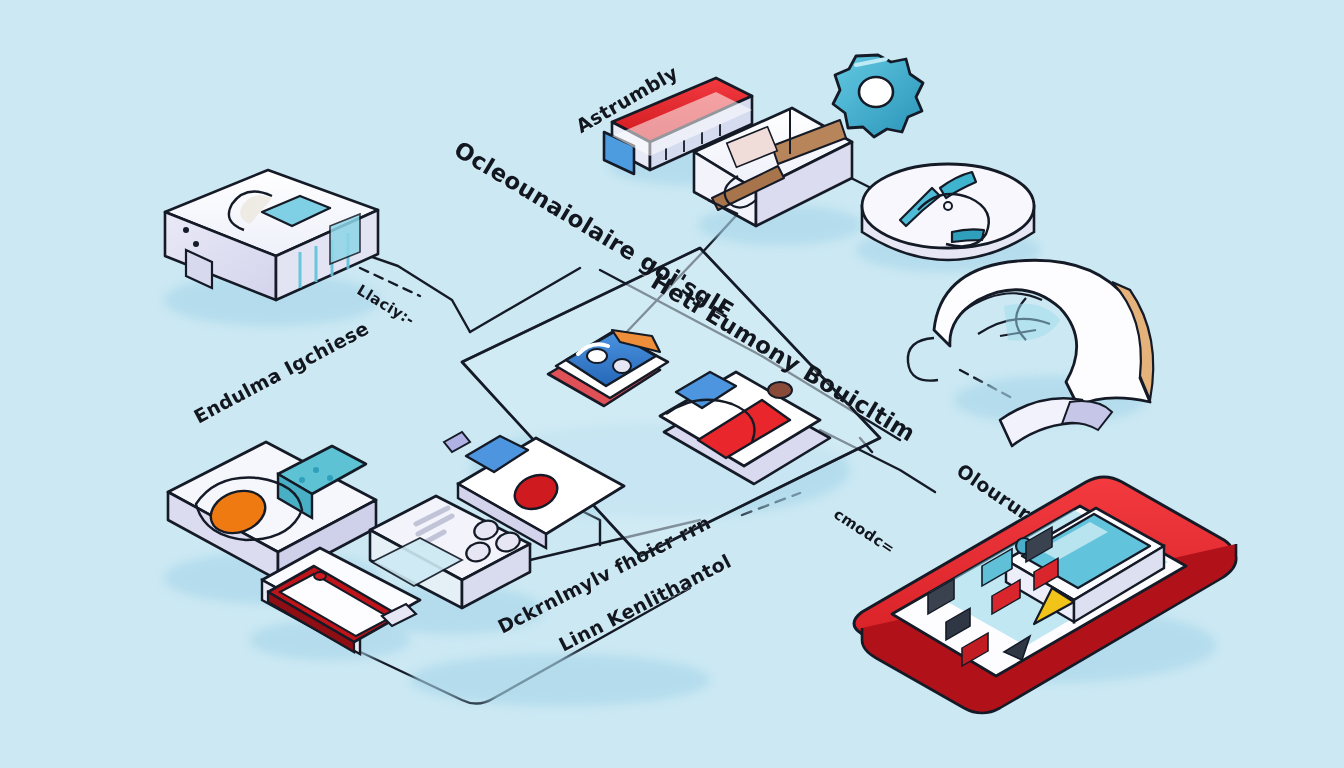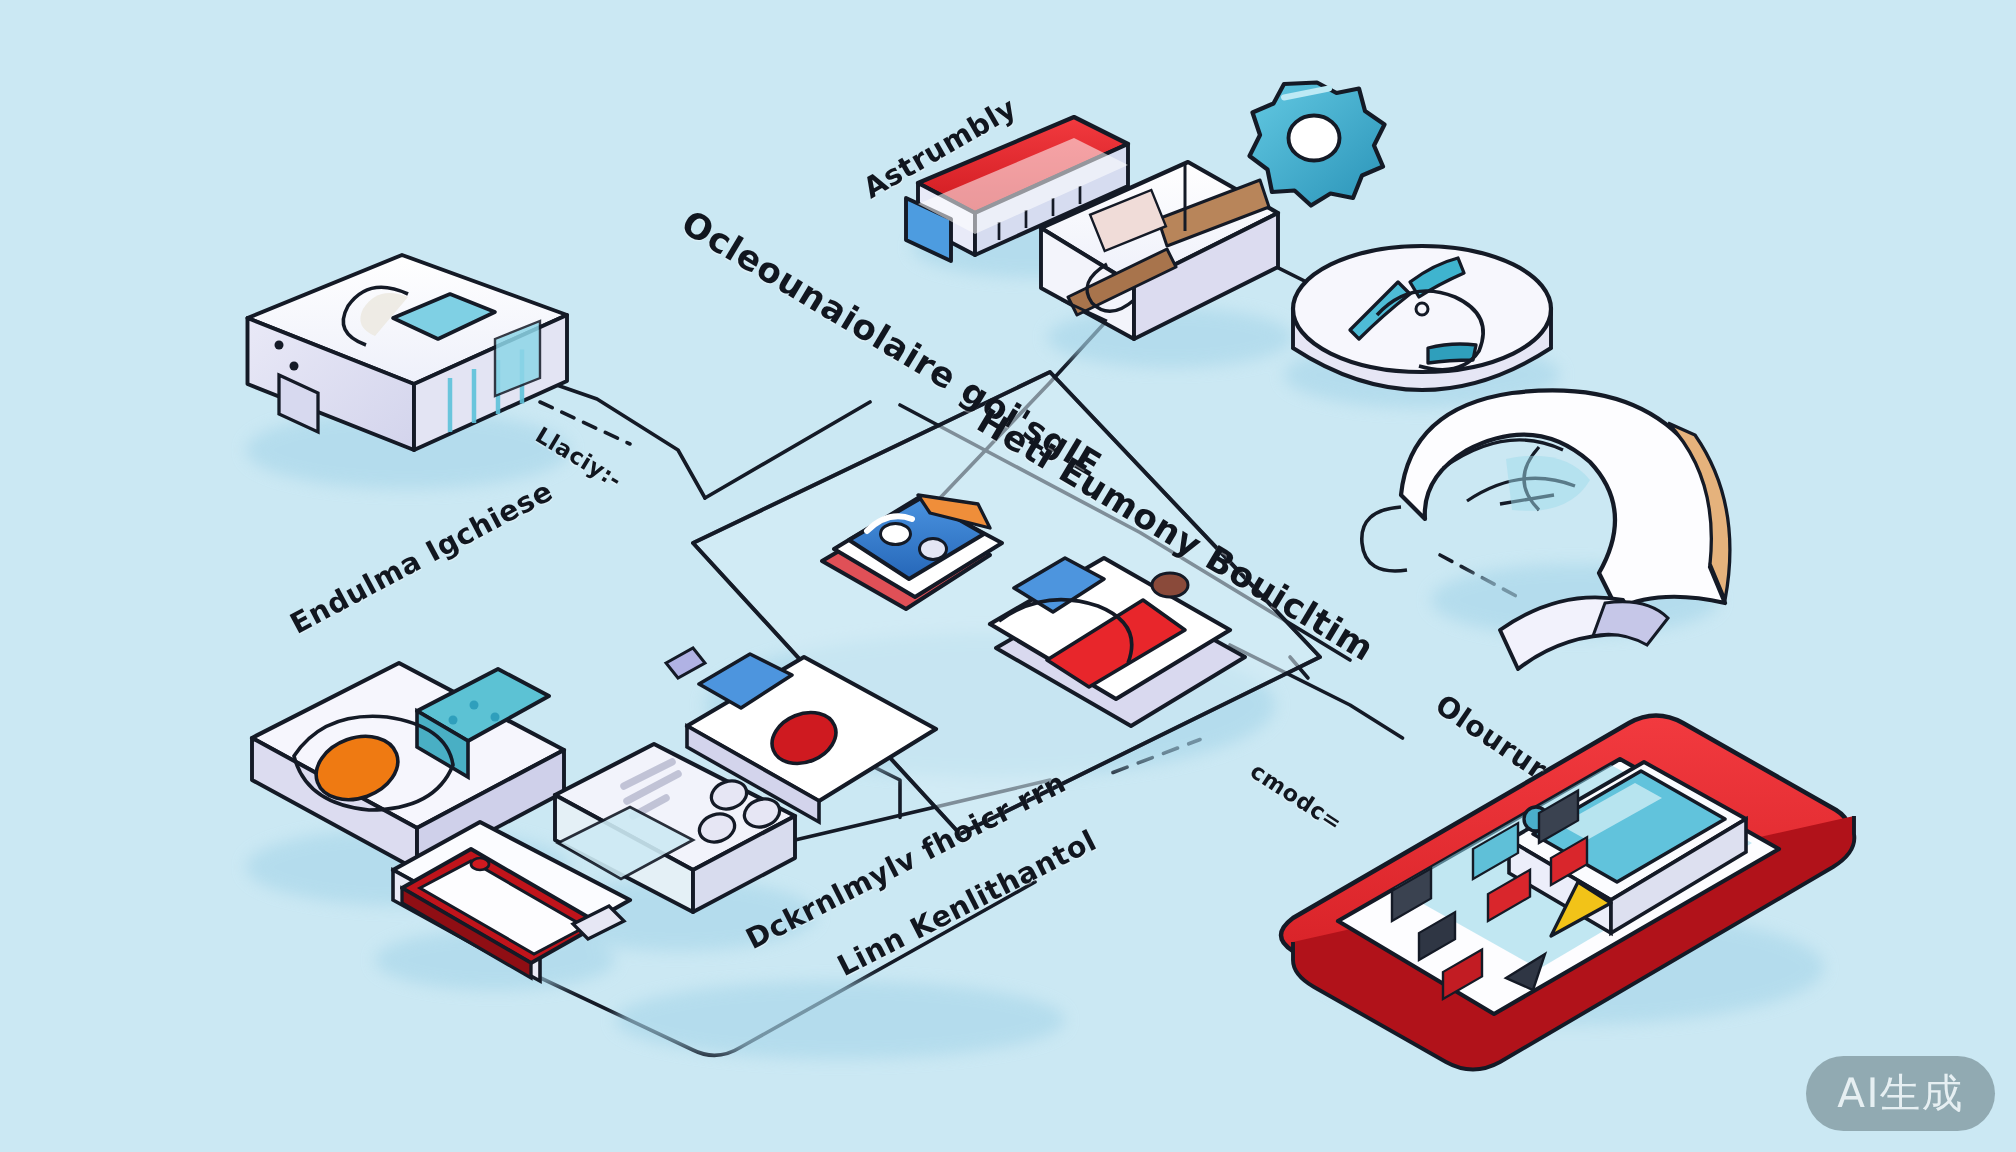--- a/index.html
+++ b/index.html
@@ -292,15 +292,14 @@
       <div class="lbl lg" style="left: 463px; top: 136px; transform: rotate(31deg);">Ocleounaiolaire goi'sglE</div>
       <div class="lbl lg" style="left: 660px; top: 268px; transform: rotate(31deg);">Heti Eumony Bouicltim</div>
       <div class="lbl sm" style="left: 363px; top: 281px; transform: rotate(31deg);">Llaciy:-</div>
       <div class="lbl md" style="left: 190px; top: 408px; transform: rotate(-28deg);">Endulma Igchiese</div>
       <div class="lbl md" style="left: 494px; top: 618px; transform: rotate(-27deg);">Dckrnlmylv fhoicr rrn</div>
       <div class="lbl md" style="left: 555px; top: 636px; transform: rotate(-27deg);">Linn Kenlithantol</div>
       <div class="lbl md" style="left: 965px; top: 459px; transform: rotate(34deg);">Olourur</div>
       <div class="lbl sm" style="left: 840px; top: 505px; transform: rotate(33deg);">cmodc=</div>
     </div>
 
-  <div id="watermark">AI生成</div>
 
 </div>
 
 </body></html>

